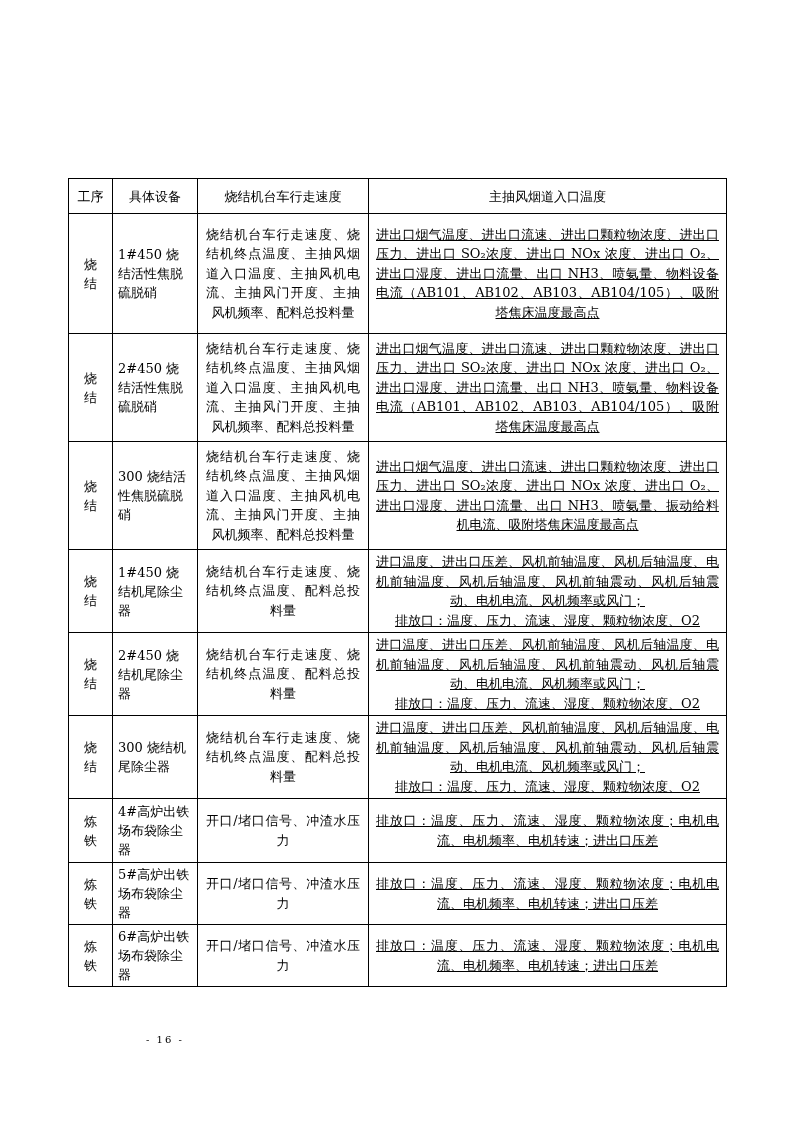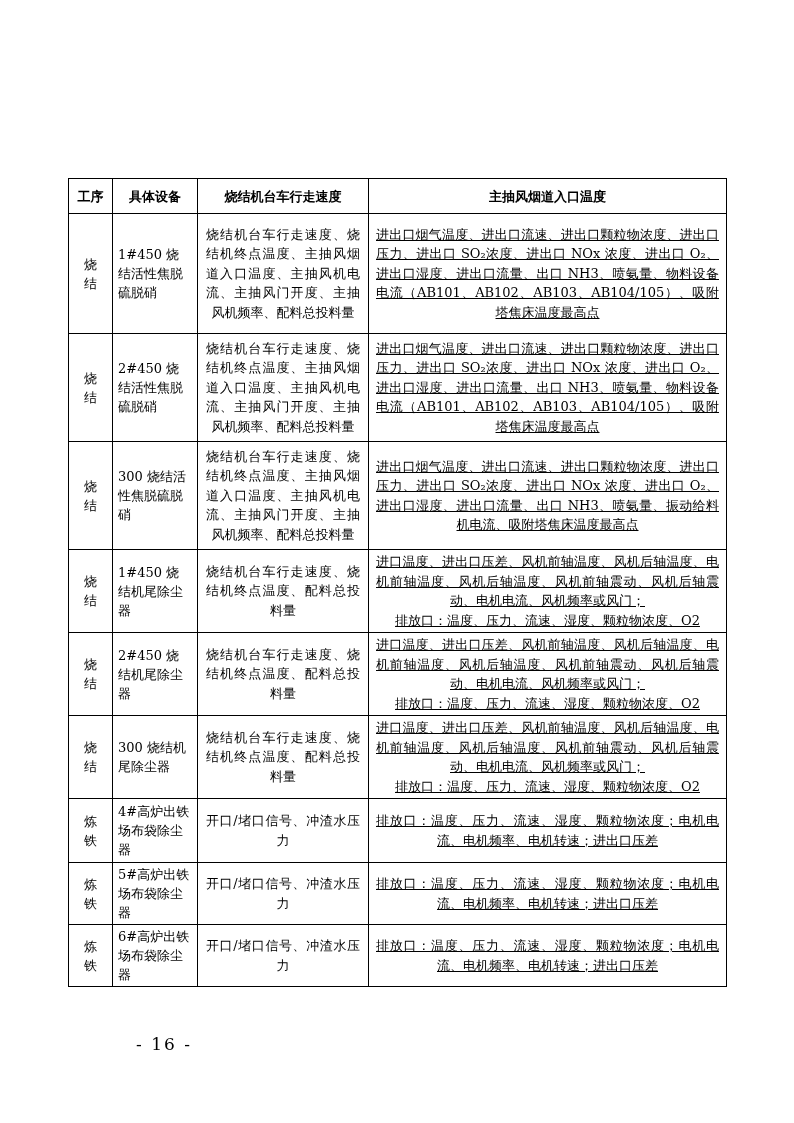--- a/index.html
+++ b/index.html
@@ -21,21 +21,21 @@
     table-layout: fixed;
   }
   table.params th,
   table.params td {
     border: 1.5px solid #000000;
     font-size: 13px;
     vertical-align: middle;
     overflow: hidden;
   }
   table.params th {
-    font-weight: bold;
+    font-weight: normal;
     text-align: center;
     padding: 2px 3px;
     line-height: 17px;
   }
   td.proc {
     text-align: center;
     line-height: 19px;
     padding: 2px 12px;
   }
   th.proc-h { padding: 2px 12px; }
@@ -52,23 +52,23 @@
   td.env { padding: 2px 7px; }
   td.env p {
     margin: 0;
     text-align: justify;
     text-align-last: center;
     line-height: 19.5px;
     text-decoration: underline;
   }
   .pageno {
     position: absolute;
-    left: 136px;
+    left: 146px;
     top: 1034px;
-    font-size: 17px;
+    font-size: 10px;
     letter-spacing: 2px;
     color: #000000;
   }
 </style>
 </head>
 <body>
 
 <div class="page">
 
   <table class="params">

